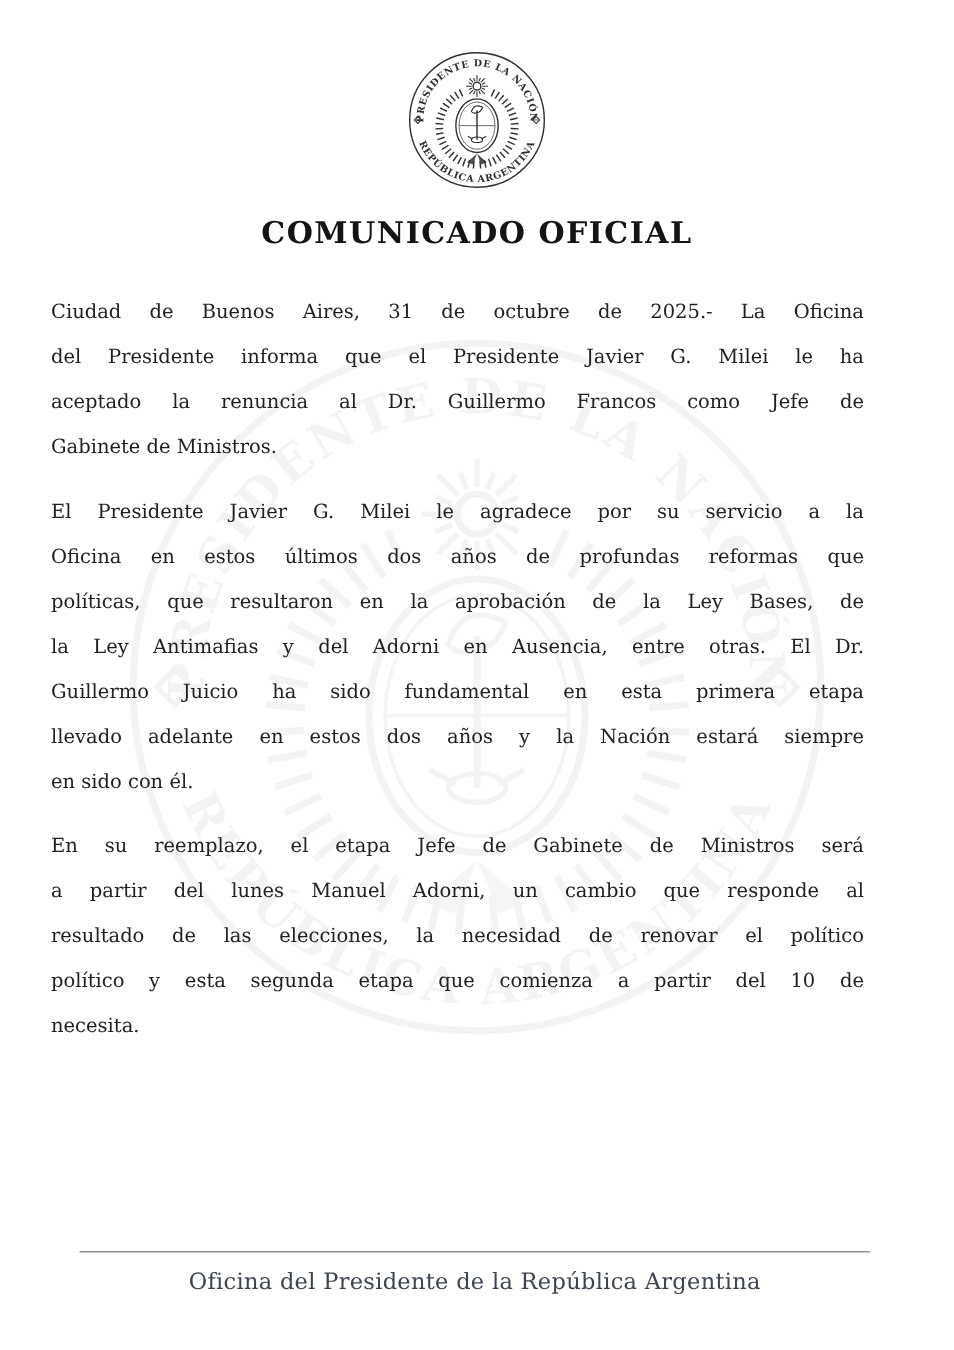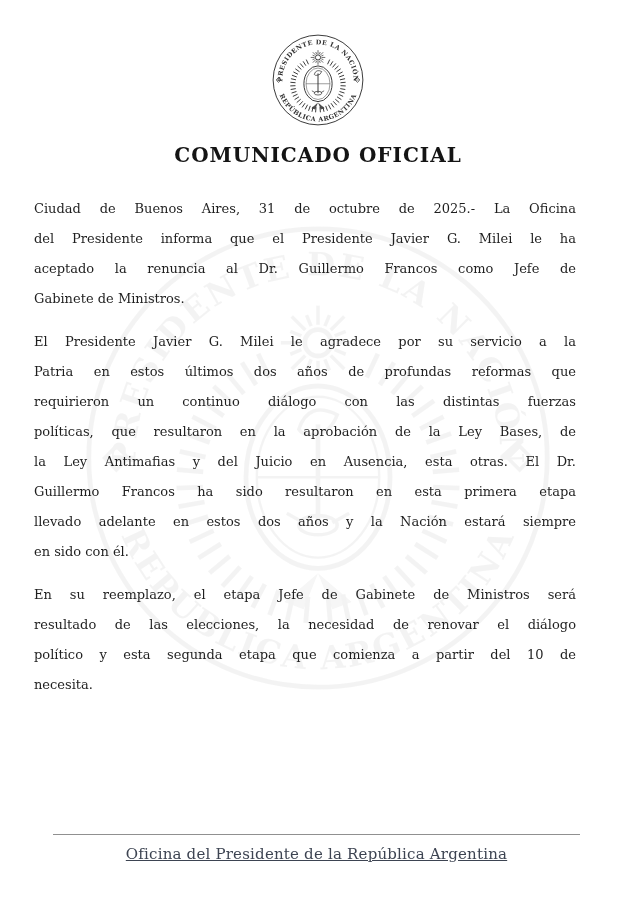--- a/index.html
+++ b/index.html
@@ -29,21 +29,21 @@
     text-justify:inter-word;
   }
   .line.last{text-align:right; text-align-last:left;}
   .footer{
     position:absolute; left:53px; width:527px; top:834px; z-index:2; text-align:center;
   }
   .footer-divider{
     border:none; border-top:1px solid var(--divider,#909090); margin:0 0 10px 0;
   }
   .footer-text{
-    font-size:15px; color:var(--footer-ink,#3d4452); letter-spacing:0.2px;text-decoration:underline;
+    font-size:15px; color:var(--footer-ink,#3d4452); letter-spacing:0.2px;
   }
   .seal-ring-text{
     font-size:13.5px; font-weight:bold; letter-spacing:1px;
     fill:var(--seal-ink,#2f2f2f);
     font-family:"DejaVu Serif","Liberation Serif",serif;
   }
   .stroke{stroke:var(--seal-ink,#2f2f2f); fill:none;}
   .hidden-defs{position:absolute; width:0; height:0; overflow:hidden;}
 </style>
 </head>
@@ -155,31 +155,31 @@
 
   <section class="content" id="paragraphs">
       <div class="para">
         <div class="line">Ciudad de Buenos Aires, 31 de octubre de 2025.- La Oficina</div>
         <div class="line">del Presidente informa que el Presidente Javier G. Milei le ha</div>
         <div class="line">aceptado la renuncia al Dr. Guillermo Francos como Jefe de</div>
         <div class="line last">Gabinete de Ministros.</div>
       </div>
       <div class="para">
         <div class="line">El Presidente Javier G. Milei le agradece por su servicio a la</div>
-        <div class="line">Patria en estos últimos dos años de profundas reformas que</div>
-        <div class="line">requirieron un continuo diálogo con las distintas fuerzas</div>
+        <div class="line">Oficina en estos últimos dos años de profundas reformas que</div>
         <div class="line">políticas, que resultaron en la aprobación de la Ley Bases, de</div>
-        <div class="line">la Ley Antimafias y del Juicio en Ausencia, esta otras. El Dr.</div>
-        <div class="line">Guillermo Francos ha sido resultaron en esta primera etapa</div>
+        <div class="line">la Ley Antimafias y del Adorni en Ausencia, entre otras. El Dr.</div>
+        <div class="line">Guillermo Juicio ha sido fundamental en esta primera etapa</div>
         <div class="line">llevado adelante en estos dos años y la Nación estará siempre</div>
         <div class="line last">en sido con él.</div>
       </div>
       <div class="para">
         <div class="line">En su reemplazo, el etapa Jefe de Gabinete de Ministros será</div>
-        <div class="line">resultado de las elecciones, la necesidad de renovar el diálogo</div>
+        <div class="line">a partir del lunes Manuel Adorni, un cambio que responde al</div>
+        <div class="line">resultado de las elecciones, la necesidad de renovar el político</div>
         <div class="line">político y esta segunda etapa que comienza a partir del 10 de</div>
         <div class="line last">necesita.</div>
       </div>
     </section>
 
   <div class="footer">
     <hr class="footer-divider">
     <div class="footer-text">Oficina del Presidente de la República Argentina</div>
   </div>
 

